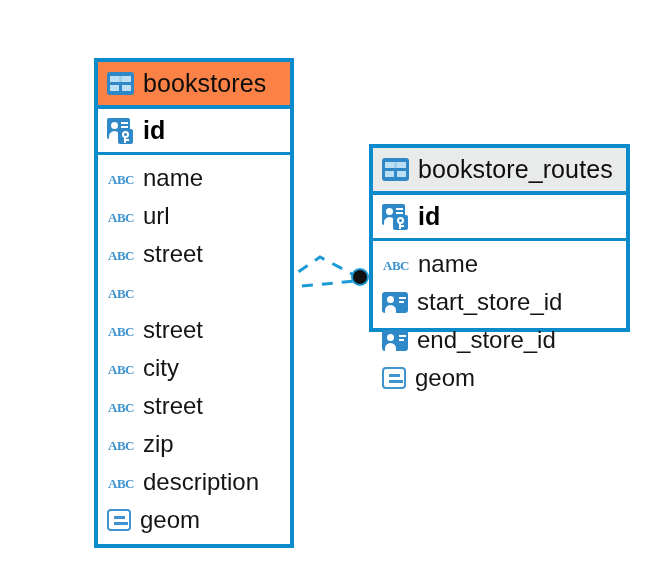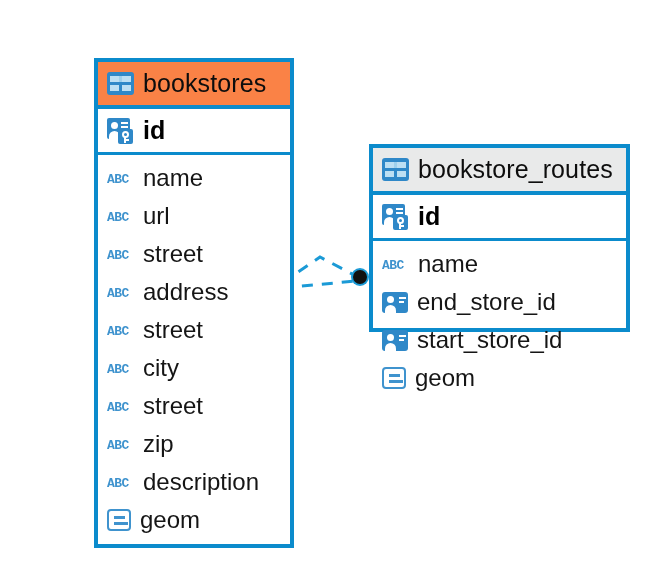--- a/index.html
+++ b/index.html
@@ -89,25 +89,26 @@
   .ic-fk .card{position:absolute;left:0;top:0;width:26px;height:21px;background:#2F88C8;border-radius:3px;}
   .ic-fk .head{position:absolute;left:5px;top:4px;width:7px;height:7px;border-radius:50%;background:#fff;}
   .ic-fk .body{position:absolute;left:3px;top:13px;width:11px;height:8px;border-radius:6px 6px 0 0;background:#fff;}
   .ic-fk .l1{position:absolute;left:17px;top:5px;width:7px;height:2px;background:#fff;}
   .ic-fk .l2{position:absolute;left:17px;top:9px;width:5px;height:2px;background:#fff;}
 
   
   .ic-abc{
     width:27px;height:15px;
     color:#3F93CE;
-    font-family:Liberation Mono, monospace;
+    font-family:Liberation Serif, serif;
     font-size:13px;font-weight:bold;
     line-height:15px;
     letter-spacing:-0.5px;
     margin-top:3px;
+    text-align:right;
   }
 
   
   .ic-geom{width:24px;height:22px;border:2px solid #3F93CE;border-radius:4px;box-sizing:border-box;}
   .ic-geom .g1{position:absolute;left:5px;top:5px;width:11px;height:3px;background:#3F93CE;}
   .ic-geom .g2{position:absolute;left:5px;top:11px;width:14px;height:3px;background:#3F93CE;}
 
   .conn{position:absolute;left:0;top:0;pointer-events:none;}
 </style>
 </head>
@@ -166,21 +167,20 @@
         <span>url</span>
       </div>
 
       <div class="field-row">
         <span class="ic ic-abc">ABC</span>
         <span>street</span>
       </div>
 
       <div class="field-row">
         <span class="ic ic-abc">ABC</span>
-        <span>address</span>
       </div>
 
       <div class="field-row">
         <span class="ic ic-abc">ABC</span>
         <span>street</span>
       </div>
 
       <div class="field-row">
         <span class="ic ic-abc">ABC</span>
         <span>city</span>
@@ -247,32 +247,32 @@
       </div>
 
       <div class="field-row">
         <span class="ic ic-fk">
           <span class="card"></span>
             <span class="head"></span>
             <span class="body"></span>
           <span class="l1"></span>
             <span class="l2"></span>
         </span>
-        <span>end_store_id</span>
+        <span>start_store_id</span>
       </div>
 
       <div class="field-row">
         <span class="ic ic-fk">
           <span class="card"></span>
             <span class="head"></span>
             <span class="body"></span>
           <span class="l1"></span>
             <span class="l2"></span>
         </span>
-        <span>start_store_id</span>
+        <span>end_store_id</span>
       </div>
 
       <div class="field-row">
         <span class="ic ic-geom">
           <span class="g1"></span>
             <span class="g2"></span>
         </span>
         <span>geom</span>
       </div>
 

